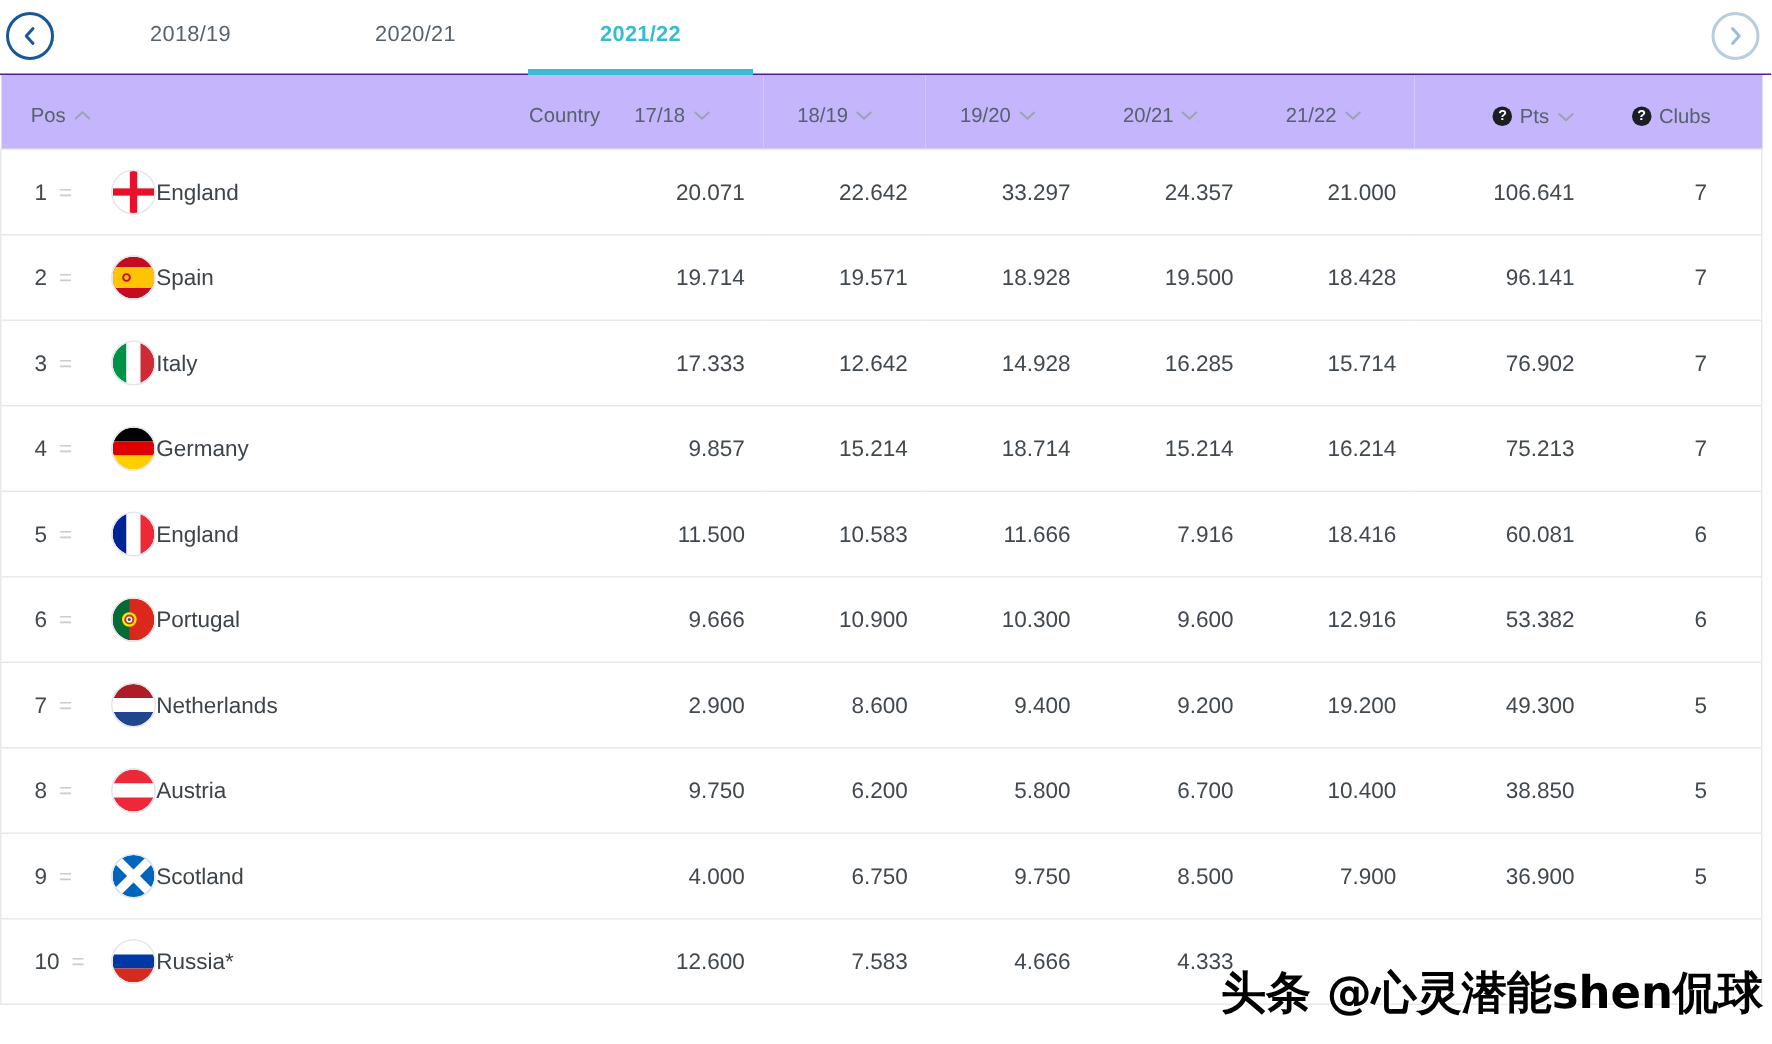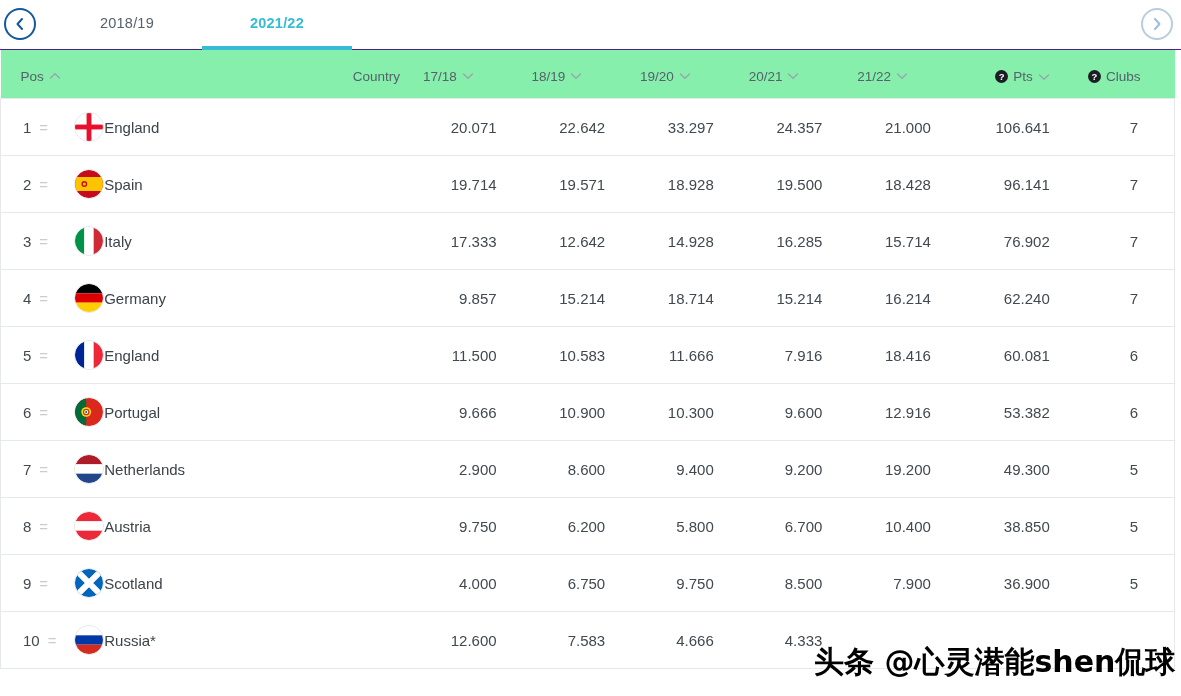--- a/index.html
+++ b/index.html
@@ -63,21 +63,21 @@
     width: 1175px;
     border-collapse: collapse;
     table-layout: fixed;
   }
   table.rank thead th {
     font-weight: normal;
     font-size: 13.5px;
     color: #56616b;
     padding: 18px 0 14px 0;
     border: none;
-    background: #86efac;
+    background: #c4b5fd;
     white-space: nowrap;
   }
   th.c-pos  { width: 70px;  text-align: left;  padding-left: 20px !important; }
   th.c-country { width: 320px; text-align: right; padding-left: 0 !important; }
   th.c-num  { width: 106px; text-align: center; padding-right: 12px !important; }
   th.c-pts  { width: 116px; text-align: right; padding-right: 12px !important; }
   th.c-clubs{ width: 110px; text-align: right; padding-right: 34px !important; }
 
   .hdr-inner { display: inline-flex; align-items: center; gap: 5px; }
   .chev { color: #9aa4ad; display: inline-block; line-height: 0; }
@@ -138,20 +138,21 @@
   <div class="nav-arrow prev">
     <span>
       <svg width="16" height="16" viewBox="0 0 16 16" fill="none" stroke="currentColor" stroke-width="2" stroke-linecap="round" stroke-linejoin="round">
           <polyline points="10,3 5.5,8 10,13"></polyline>
         </svg>
     </span>
   </div>
 
   <div class="tabs">
     <div class="tab">2018/19</div>
+    <div class="tab">2020/21</div>
     <div class="tab active">2021/22</div>
   </div>
 
   <div class="nav-arrow next">
     <span>
       <svg width="16" height="16" viewBox="0 0 16 16" fill="none" stroke="currentColor" stroke-width="2" stroke-linecap="round" stroke-linejoin="round">
           <polyline points="6,3 10.5,8 6,13"></polyline>
         </svg>
     </span>
   </div>
@@ -353,21 +354,21 @@
                 </svg>
               </span>
               <span class="cname">Germany</span>
             </div>
           </td>
           <td class="v-num">9.857</td>
           <td class="v-num">15.214</td>
           <td class="v-num">18.714</td>
           <td class="v-num">15.214</td>
           <td class="v-num">16.214</td>
-          <td class="v-pts">62.240</td>
+          <td class="v-pts">75.213</td>
           <td class="v-clubs">7</td>
         </tr>
         <tr>
           <td class="v-pos"><span>5</span><span class="eq">=</span></td>
           <td class="v-country">
             <div class="country-cell">
               <span class="flag">
                 <svg viewBox="0 0 30 30">
                   <defs>
                     <clipPath id="c_fr">

